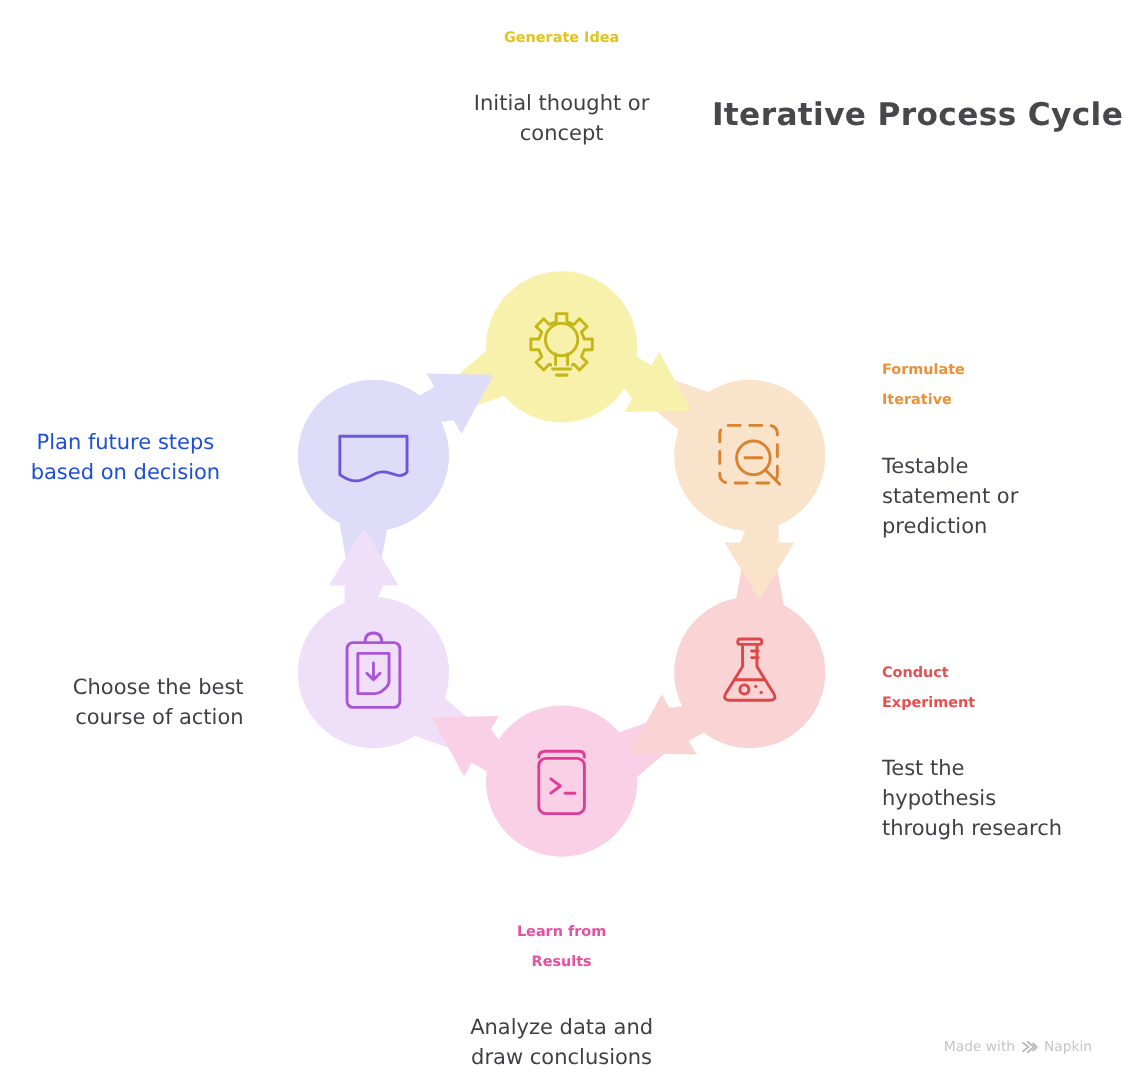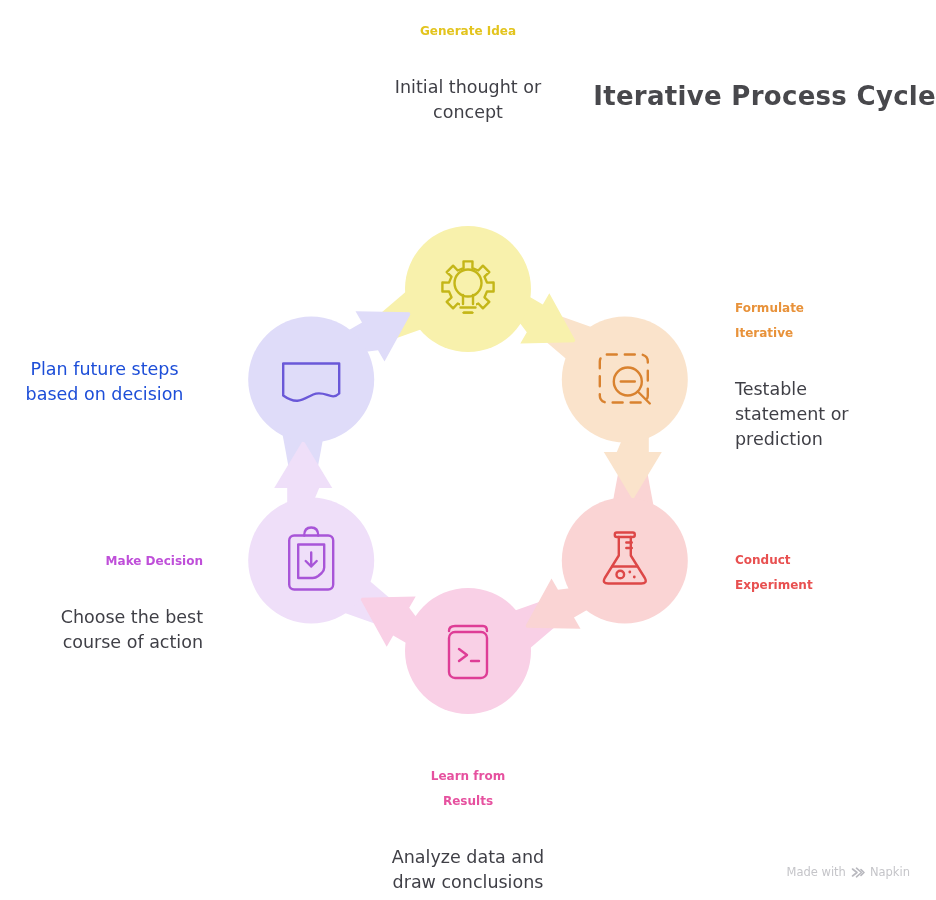--- a/index.html
+++ b/index.html
@@ -139,31 +139,33 @@
   <div class="step-label" style="color: rgb(232, 146, 58);">Formulate
 Iterative</div>
   <div class="step-desc" style="color: rgb(63, 63, 70);">Testable
 statement or
 prediction</div>
 </div>
 
 <div class="step-text pos-right-bottom">
   <div class="step-label" style="color: rgb(232, 80, 80);">Conduct
 Experiment</div>
+  <div class="step-desc" style="color: rgb(63, 63, 70);">Test the
+hypothesis
+through research</div>
 </div>
 
 <div class="step-text pos-bottom">
   <div class="step-label" style="color: rgb(230, 81, 159);">Learn from
 Results</div>
   <div class="step-desc" style="color: rgb(63, 63, 70);">Analyze data and
 draw conclusions</div>
 </div>
 
 <div class="step-text pos-left-bottom">
-  <div class="step-label" style="color: rgb(191, 79, 217);">Make Decision</div>
   <div class="step-desc" style="color: rgb(63, 63, 70);">Choose the best
 course of action</div>
 </div>
 
 <div class="step-text pos-left-top">
   <div class="step-desc" style="color: #1d4ed8; text-align: center;">Plan future steps
 based on decision</div>
 </div>
 
 <div class="watermark" style="color: rgb(197, 197, 201);">

